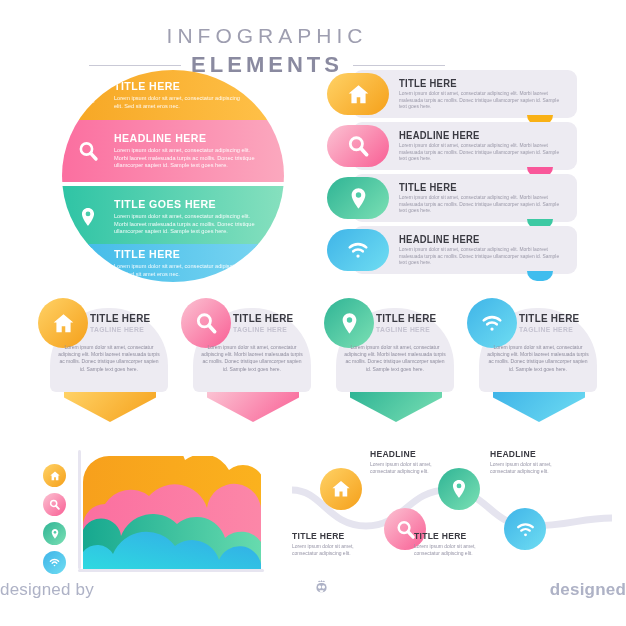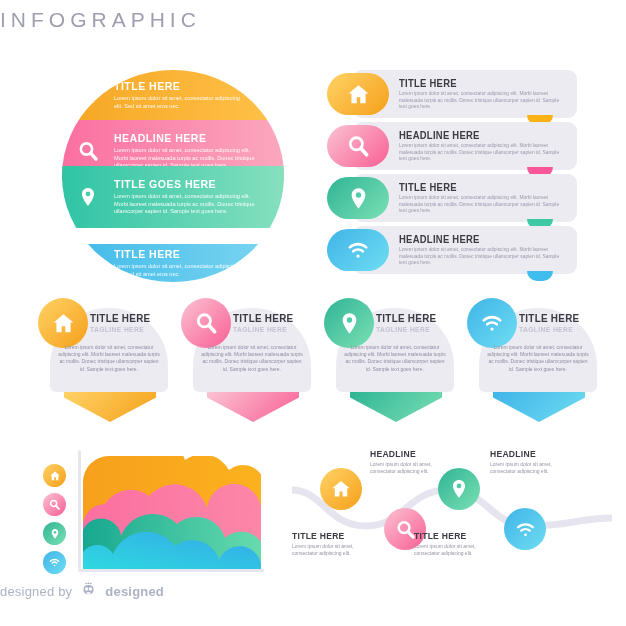--- a/index.html
+++ b/index.html
@@ -5,40 +5,40 @@
   * { box-sizing: border-box; margin: 0; padding: 0; }
   html, body { width: 626px; height: 626px; }
   body {
     background: #ffffff;
     font-family: "Liberation Sans", sans-serif;
     position: relative;
     overflow: hidden;
   }
 
   
-  .header { position: absolute; top: 8px; left: 0; width: 534px; text-align: left; }
+  .header { position: absolute; top: 24px; left: 0; width: 534px; text-align: center; }
   .header-line1 {
     font-size: 21px; letter-spacing: 5px; color: #9e9eb0;
     font-weight: 400; font-family: "Liberation Sans", sans-serif;
   }
   .header-row { display: flex; align-items: center; justify-content: center; gap: 10px; margin-top: 4px; }
   .header-line2 {
     font-size: 22px; letter-spacing: 4px; color: #8a8aa0; font-weight: 700;
   }
   .hrule { height: 1px; background: #c9c9d6; width: 92px; }
 
   
   .circle-wrap {
     position: absolute; left: 62px; top: 70px; width: 222px; height: 212px;
     border-radius: 50%; overflow: hidden;
   }
   .band { position: absolute; left: 0; width: 222px; display: flex; align-items: center; }
   .band-1 { top: 0;    height: 50px;  background: linear-gradient(to right,#F6A623,#FFC24A); }
   .band-2 { top: 50px; height: 62px;  background: linear-gradient(to right,#FB6FA0,#FBA8BE); }
-  .band-3 { top: 96px;height: 62px;  background: linear-gradient(to right,#2FC4A5,#86E0BE); }
+  .band-3 { top: 116px;height: 62px;  background: linear-gradient(to right,#2FC4A5,#86E0BE); }
   .band-4 { top: 174px;height: 38px;  background: linear-gradient(to right,#3FB9E8,#7ED7F2); }
   .band-icon { width: 52px; flex: 0 0 52px; display: flex; align-items: center; justify-content: center; }
   .band-text { padding-right: 18px; }
   .band-title {
     color: #ffffff; font-weight: 700; letter-spacing: .5px;
     font-size: 11.5px; line-height: 13px;
     font-family: "Liberation Sans Narrow","Liberation Sans",sans-serif;
     transform: scaleX(.92); transform-origin: left center;
   }
   .band-body {
@@ -126,30 +126,35 @@
   .tl-head {
     color: #3a3a42; font-weight: 700; font-size: 9.5px; letter-spacing: .3px;
     font-family: "Liberation Sans Narrow","Liberation Sans",sans-serif;
     transform: scaleX(.9); transform-origin: left center;
   }
   .tl-body { color: #9694a6; font-size: 5px; line-height: 7px; margin-top: 2px; width: 84px; }
 
   
   .footer {
     position: absolute; left: 0; bottom: 24px; width: 626px;
-    display: flex; align-items: center; justify-content: flex-start; gap: 7px;
-    color: #aeb2c6; font-size: 13px; letter-spacing: .2px;
+    display: flex; align-items: center; justify-content: space-between; gap: 7px;
+    color: #aeb2c6; font-size: 17px; letter-spacing: .2px;
   }
   .footer .brand { font-weight: 700; }
 </style>
 </head>
 <body>
 
 <div class="header">
   <div class="header-line1">INFOGRAPHIC</div>
+  <div class="header-row">
+    <div class="hrule"></div>
+    <div class="header-line2">ELEMENTS</div>
+    <div class="hrule"></div>
+  </div>
 </div>
 
 <div class="circle-wrap">
 
   <div class="band band-1">
     <div class="band-icon">
       <svg width="22" height="22" viewBox="0 0 24 24" fill="#fff">
           <path d="M12 3.2 2.6 11.1h2.6v9.2h5.1v-5.6h3.4v5.6h5.1v-9.2h2.6z"></path>
         </svg>
     </div>

